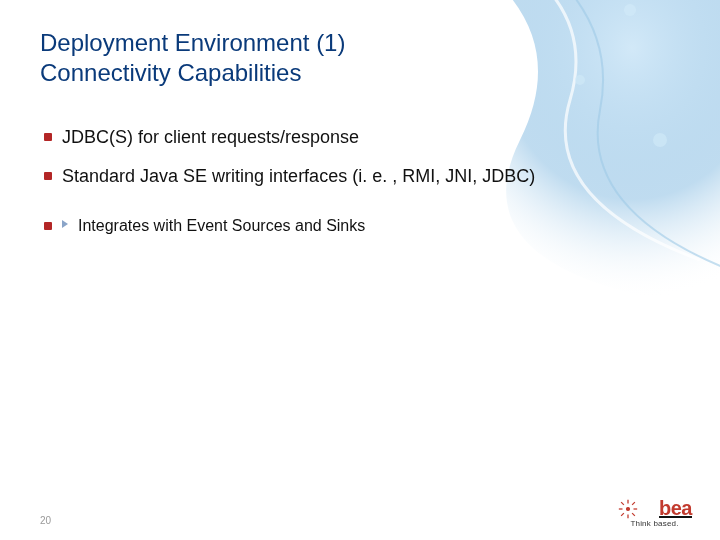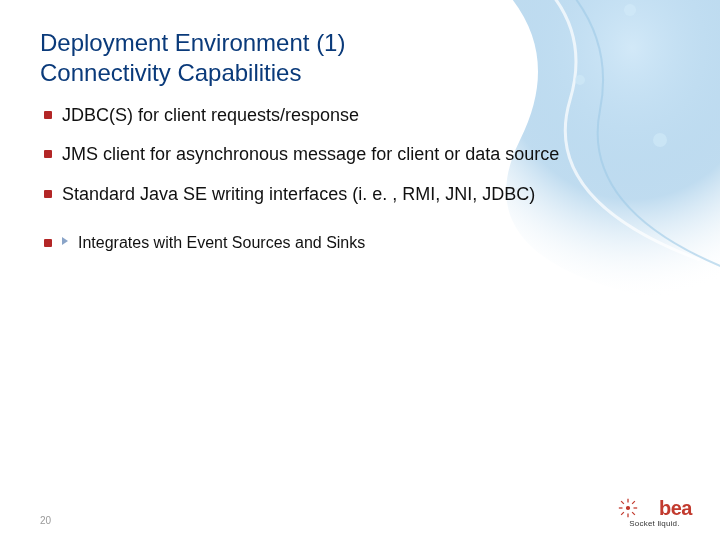--- a/index.html
+++ b/index.html
@@ -25,21 +25,21 @@
     position: relative;
     z-index: 1;
     padding: 28px 40px 20px 40px;
     height: 100%;
   }
   .title {
     color: #0a3a7a;
     font-size: 24px;
     font-weight: 400;
     line-height: 1.25;
-    margin-bottom: 16px;
+    margin-bottom: 38px;
   }
   ul.main {
     list-style: none;
     padding-left: 4px;
   }
   ul.main > li {
     position: relative;
     padding-left: 18px;
     font-size: 18px;
     line-height: 1.3;
@@ -90,22 +90,23 @@
     position: absolute;
     bottom: 12px;
     right: 28px;
     display: flex;
     flex-direction: column;
     align-items: center;
     gap: 0;
   }
   .logo-row {
     display: flex;
-    align-items: flex-start;
+    align-items: center;
     gap: 20px;
+    text-decoration: underline;
   }
   .logo-burst {
     width: 22px;
     height: 22px;
   }
   .logo-text {
     font-size: 20px;
     font-weight: bold;
     color: #c23a2e;
     letter-spacing: -0.5px;
@@ -144,23 +145,20 @@
   <h1 class="title">
     <span>Deployment Environment (1)</span><br>
     <span>Connectivity Capabilities</span>
   </h1>
 
   <ul class="main">
     <li>
       <span>JDBC(S) for client requests/response</span>
     </li>
     <li>
-      <span>JMS client for asynchronous message for client or data source</span>
-    </li>
-    <li>
       <span>Standard Java SE writing interfaces (i. e. , RMI, JNI, JDBC)</span>
     </li>
     <li>
       <ul class="sub">
         <li>
           <span>Integrates with Event Sources and Sinks</span>
         </li>
       </ul>
     </li>
   </ul>
@@ -177,16 +175,16 @@
           <line x1="2" y1="12" x2="6" y2="12"></line>
           <line x1="18" y1="12" x2="22" y2="12"></line>
           <line x1="4.5" y1="4.5" x2="7.5" y2="7.5"></line>
           <line x1="16.5" y1="16.5" x2="19.5" y2="19.5"></line>
           <line x1="4.5" y1="19.5" x2="7.5" y2="16.5"></line>
           <line x1="16.5" y1="7.5" x2="19.5" y2="4.5"></line>
         </g>
       </svg>
       <span class="logo-text">bea</span>
     </div>
-    <div class="tagline">Socket liquid.</div>
+    <div class="tagline">Think based.</div>
   </div>
 
 </div>
 
 </body></html>

